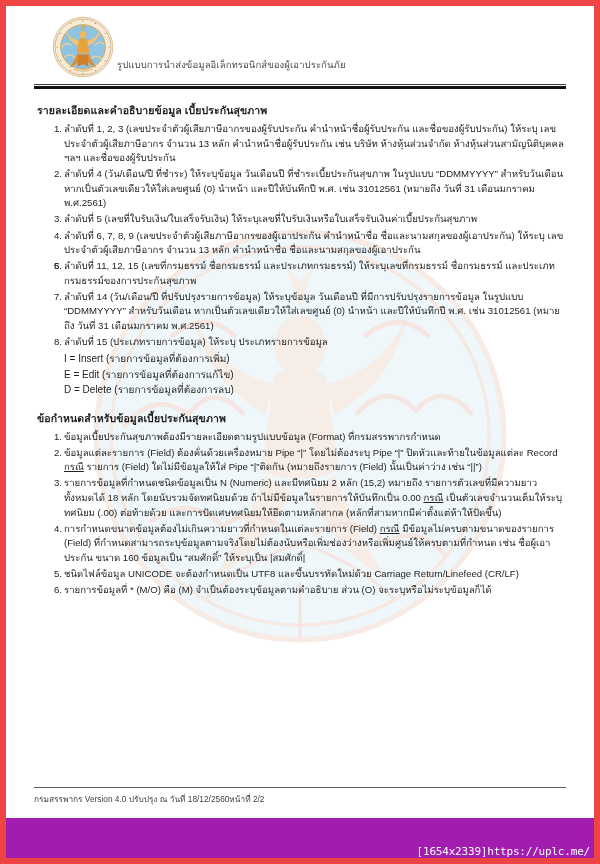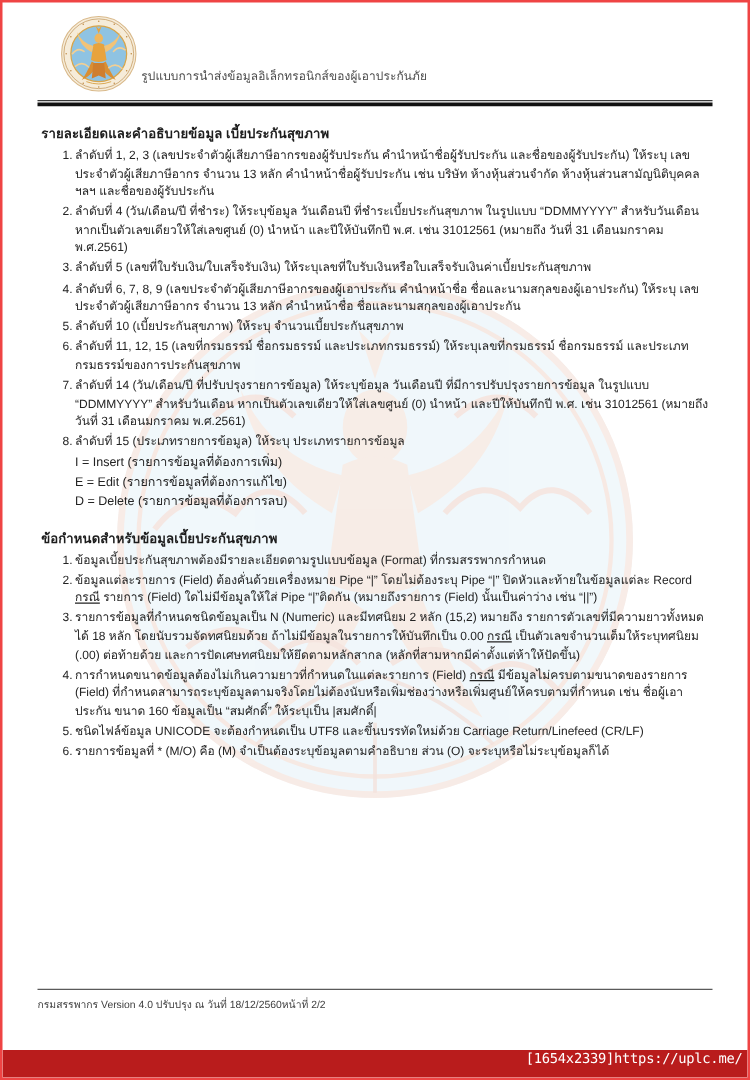--- a/index.html
+++ b/index.html
@@ -9,21 +9,21 @@
     background: #ffffff;
   }
   body {
     font-family: "Liberation Sans", "DejaVu Sans", sans-serif;
   }
   .page {
     position: relative;
     width: 600px;
     height: 864px;
     background: #ffffff;
-    border: 2px solid #ef4444;
+    border: 6px solid #ef4444;
     box-sizing: border-box;
     overflow: hidden;
   }
 
   
   .watermark {
     position: absolute;
     left: 50%;
     top: 430px;
     transform: translate(-50%, -50%);
@@ -139,25 +139,25 @@
     font-size: 8.3px;
     color: #3d3d3d;
   }
 
   
   .overlay-bar {
     position: absolute;
     left: 0;
     right: 0;
     bottom: 0;
-    height: 22px;
-    background: #b91c1c;
+    height: 40px;
+    background: #a21caf;
     z-index: 5;
     display: flex;
-    align-items: flex-start;
+    align-items: flex-end;
     justify-content: flex-end;
     padding-right: 4px;
     box-sizing: border-box;
   }
   .overlay-text {
     color: #ffffff;
     font-family: "DejaVu Sans Mono", "Liberation Mono", monospace;
     font-size: 11px;
     letter-spacing: -0.2px;
   }
@@ -249,21 +249,21 @@
   <div class="rule-double"></div>
 
   <div class="content">
 
     <div class="section-heading">รายละเอียดและคำอธิบายข้อมูล เบี้ยประกันสุขภาพ</div>
     <ol class="num-list">
       <li><span class="marker">1.</span><span>ลำดับที่ 1,  2, 3 (เลขประจำตัวผู้เสียภาษีอากรของผู้รับประกัน คำนำหน้าชื่อผู้รับประกัน และชื่อของผู้รับประกัน) ให้ระบุ เลขประจำตัวผู้เสียภาษีอากร จำนวน 13 หลัก คำนำหน้าชื่อผู้รับประกัน เช่น บริษัท ห้างหุ้นส่วนจำกัด ห้างหุ้นส่วนสามัญนิติบุคคล ฯลฯ และชื่อของผู้รับประกัน</span></li>
       <li><span class="marker">2.</span><span>ลำดับที่ 4 (วัน/เดือน/ปี ที่ชำระ) ให้ระบุข้อมูล วันเดือนปี ที่ชำระเบี้ยประกันสุขภาพ ในรูปแบบ “DDMMYYYY” สำหรับวันเดือน หากเป็นตัวเลขเดียวให้ใส่เลขศูนย์ (0) นำหน้า และปีให้บันทึกปี พ.ศ. เช่น 31012561 (หมายถึง วันที่ 31 เดือนมกราคม พ.ศ.2561)</span></li>
       <li><span class="marker">3.</span><span>ลำดับที่ 5 (เลขที่ใบรับเงิน/ใบเสร็จรับเงิน) ให้ระบุเลขที่ใบรับเงินหรือใบเสร็จรับเงินค่าเบี้ยประกันสุขภาพ</span></li>
       <li><span class="marker">4.</span><span>ลำดับที่ 6, 7, 8, 9 (เลขประจำตัวผู้เสียภาษีอากรของผู้เอาประกัน คำนำหน้าชื่อ ชื่อและนามสกุลของผู้เอาประกัน) ให้ระบุ เลขประจำตัวผู้เสียภาษีอากร จำนวน 13 หลัก คำนำหน้าชื่อ ชื่อและนามสกุลของผู้เอาประกัน</span></li>
-      <li><span class="marker">5.</span><span>ลำดับที่ 10 (เบี้ยประกันสุขภาพ) ให้ระบุ จำนวนเบี้ยประกันสุขภาพ</span></li>
+      <li><span class="marker">5.</span></li>
       <li><span class="marker">6.</span><span>ลำดับที่ 11, 12, 15 (เลขที่กรมธรรม์ ชื่อกรมธรรม์ และประเภทกรมธรรม์) ให้ระบุเลขที่กรมธรรม์ ชื่อกรมธรรม์ และประเภทกรมธรรม์ของการประกันสุขภาพ</span></li>
       <li><span class="marker">7.</span><span>ลำดับที่ 14 (วัน/เดือน/ปี ที่ปรับปรุงรายการข้อมูล) ให้ระบุข้อมูล วันเดือนปี ที่มีการปรับปรุงรายการข้อมูล ในรูปแบบ “DDMMYYYY” สำหรับวันเดือน หากเป็นตัวเลขเดียวให้ใส่เลขศูนย์ (0) นำหน้า และปีให้บันทึกปี พ.ศ. เช่น 31012561 (หมายถึง วันที่ 31 เดือนมกราคม พ.ศ.2561)</span></li>
       <li><span class="marker">8.</span><span>ลำดับที่ 15 (ประเภทรายการข้อมูล) ให้ระบุ ประเภทรายการข้อมูล</span></li>
     </ol>
     <ul class="sub-lines">
       <li>I = Insert (รายการข้อมูลที่ต้องการเพิ่ม)</li>
       <li>E = Edit  (รายการข้อมูลที่ต้องการแก้ไข)</li>
       <li>D = Delete (รายการข้อมูลที่ต้องการลบ)</li>
     </ul>
 

